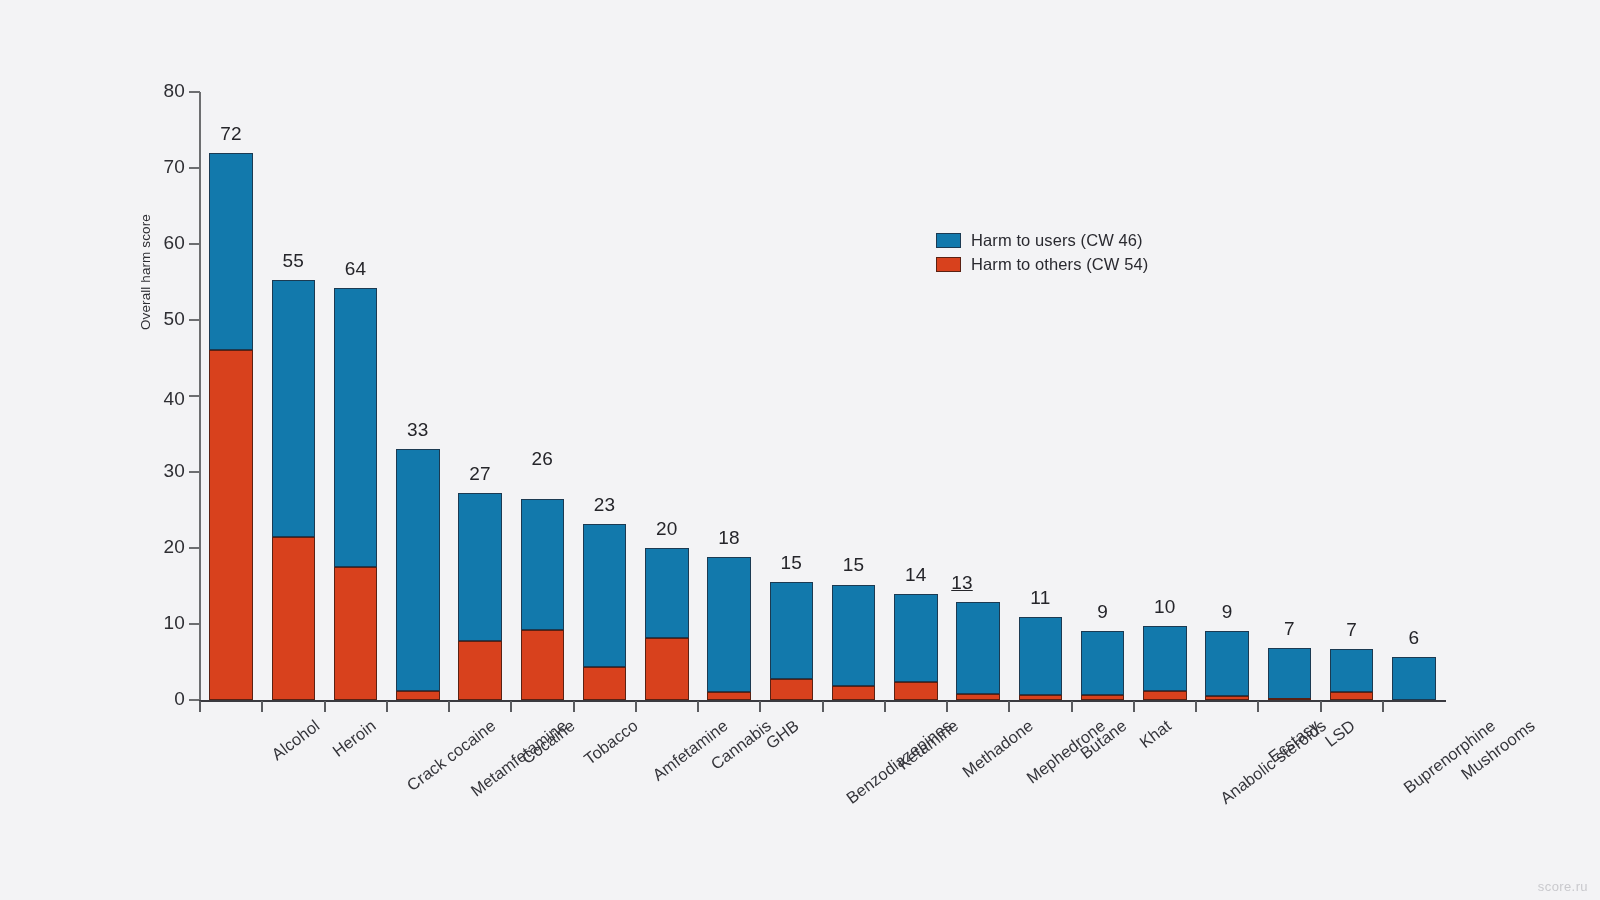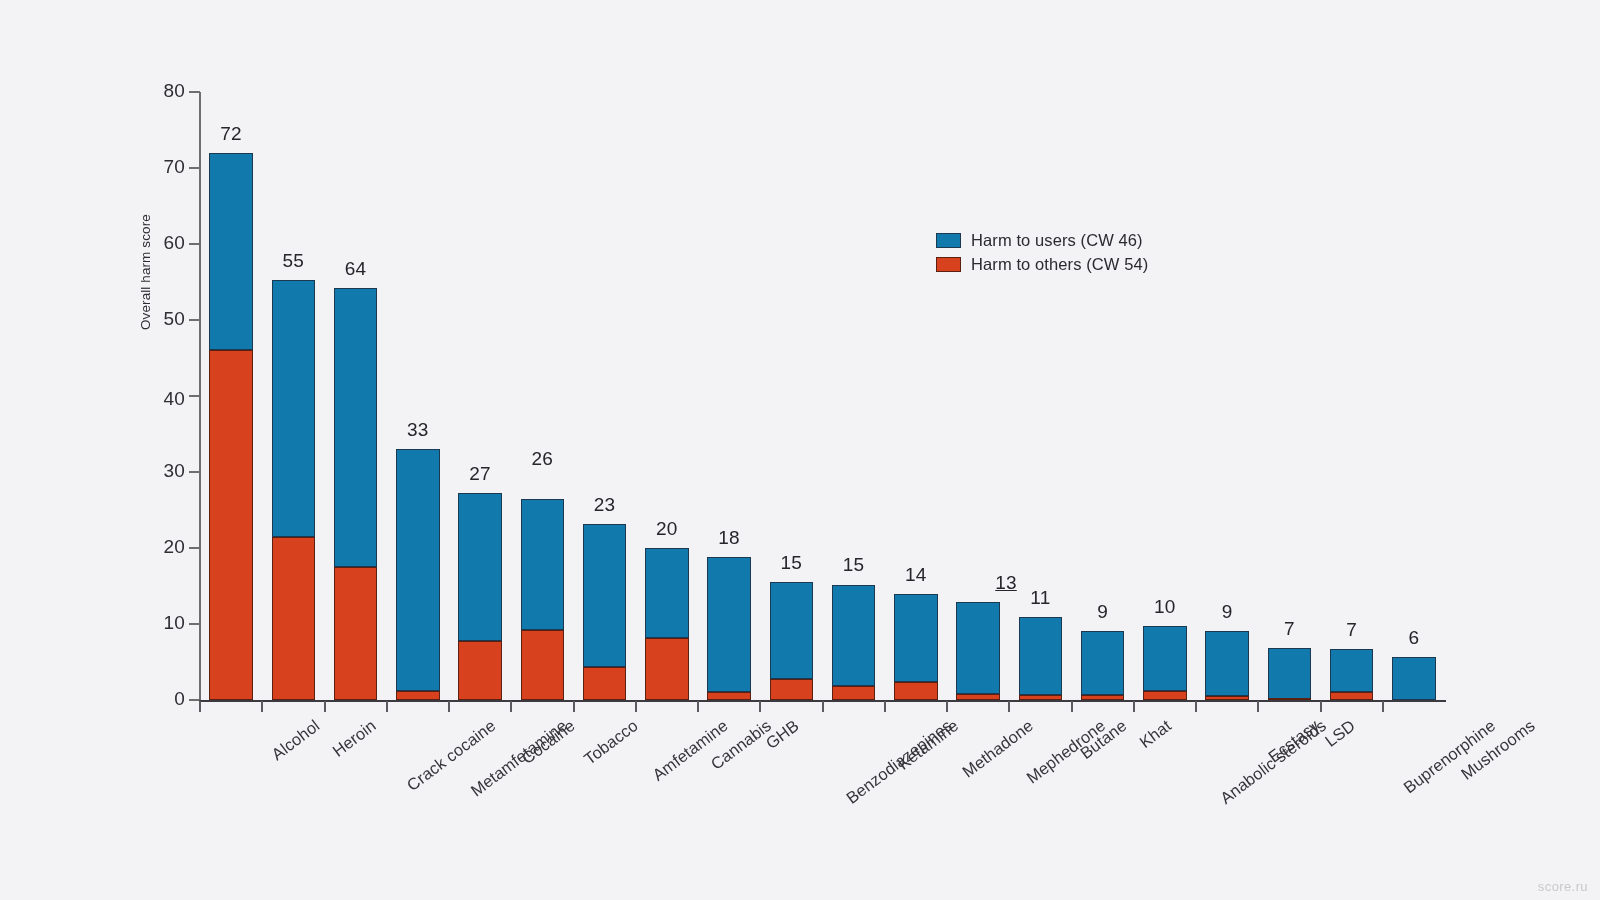--- a/index.html
+++ b/index.html
@@ -258,21 +258,21 @@
       <div class="bar-value" style="left: 653.625px; top: 462.48px;">15</div>
       <div class="bar-group" style="left: 694.087px; width: 43.575px; height: 106.4px;">
         <div class="seg seg-users" style="bottom: 18.24px; height: 88.16px;"></div>
         <div class="seg seg-others" style="bottom: 0px; height: 18.24px;"></div>
       </div>
       <div class="bar-value" style="left: 715.875px; top: 471.6px;">14</div>
       <div class="bar-group" style="left: 756.337px; width: 43.575px; height: 98.04px;">
         <div class="seg seg-users" style="bottom: 6.08px; height: 91.96px;"></div>
         <div class="seg seg-others" style="bottom: 0px; height: 6.08px;"></div>
       </div>
-      <div class="bar-value" style="left: 806px; top: 479.96px; text-decoration: underline;">13</div>
+      <div class="bar-value" style="left: 762px; top: 479.96px; text-decoration: underline;">13</div>
       <div class="bar-group" style="left: 818.587px; width: 43.575px; height: 82.84px;">
         <div class="seg seg-users" style="bottom: 5.32px; height: 77.52px;"></div>
         <div class="seg seg-others" style="bottom: 0px; height: 5.32px;"></div>
       </div>
       <div class="bar-value" style="left: 840.375px; top: 495.16px;">11</div>
       <div class="bar-group" style="left: 880.837px; width: 43.575px; height: 69.16px;">
         <div class="seg seg-users" style="bottom: 5.32px; height: 63.84px;"></div>
         <div class="seg seg-others" style="bottom: 0px; height: 5.32px;"></div>
       </div>
       <div class="bar-value" style="left: 902.625px; top: 508.84px;">9</div>

